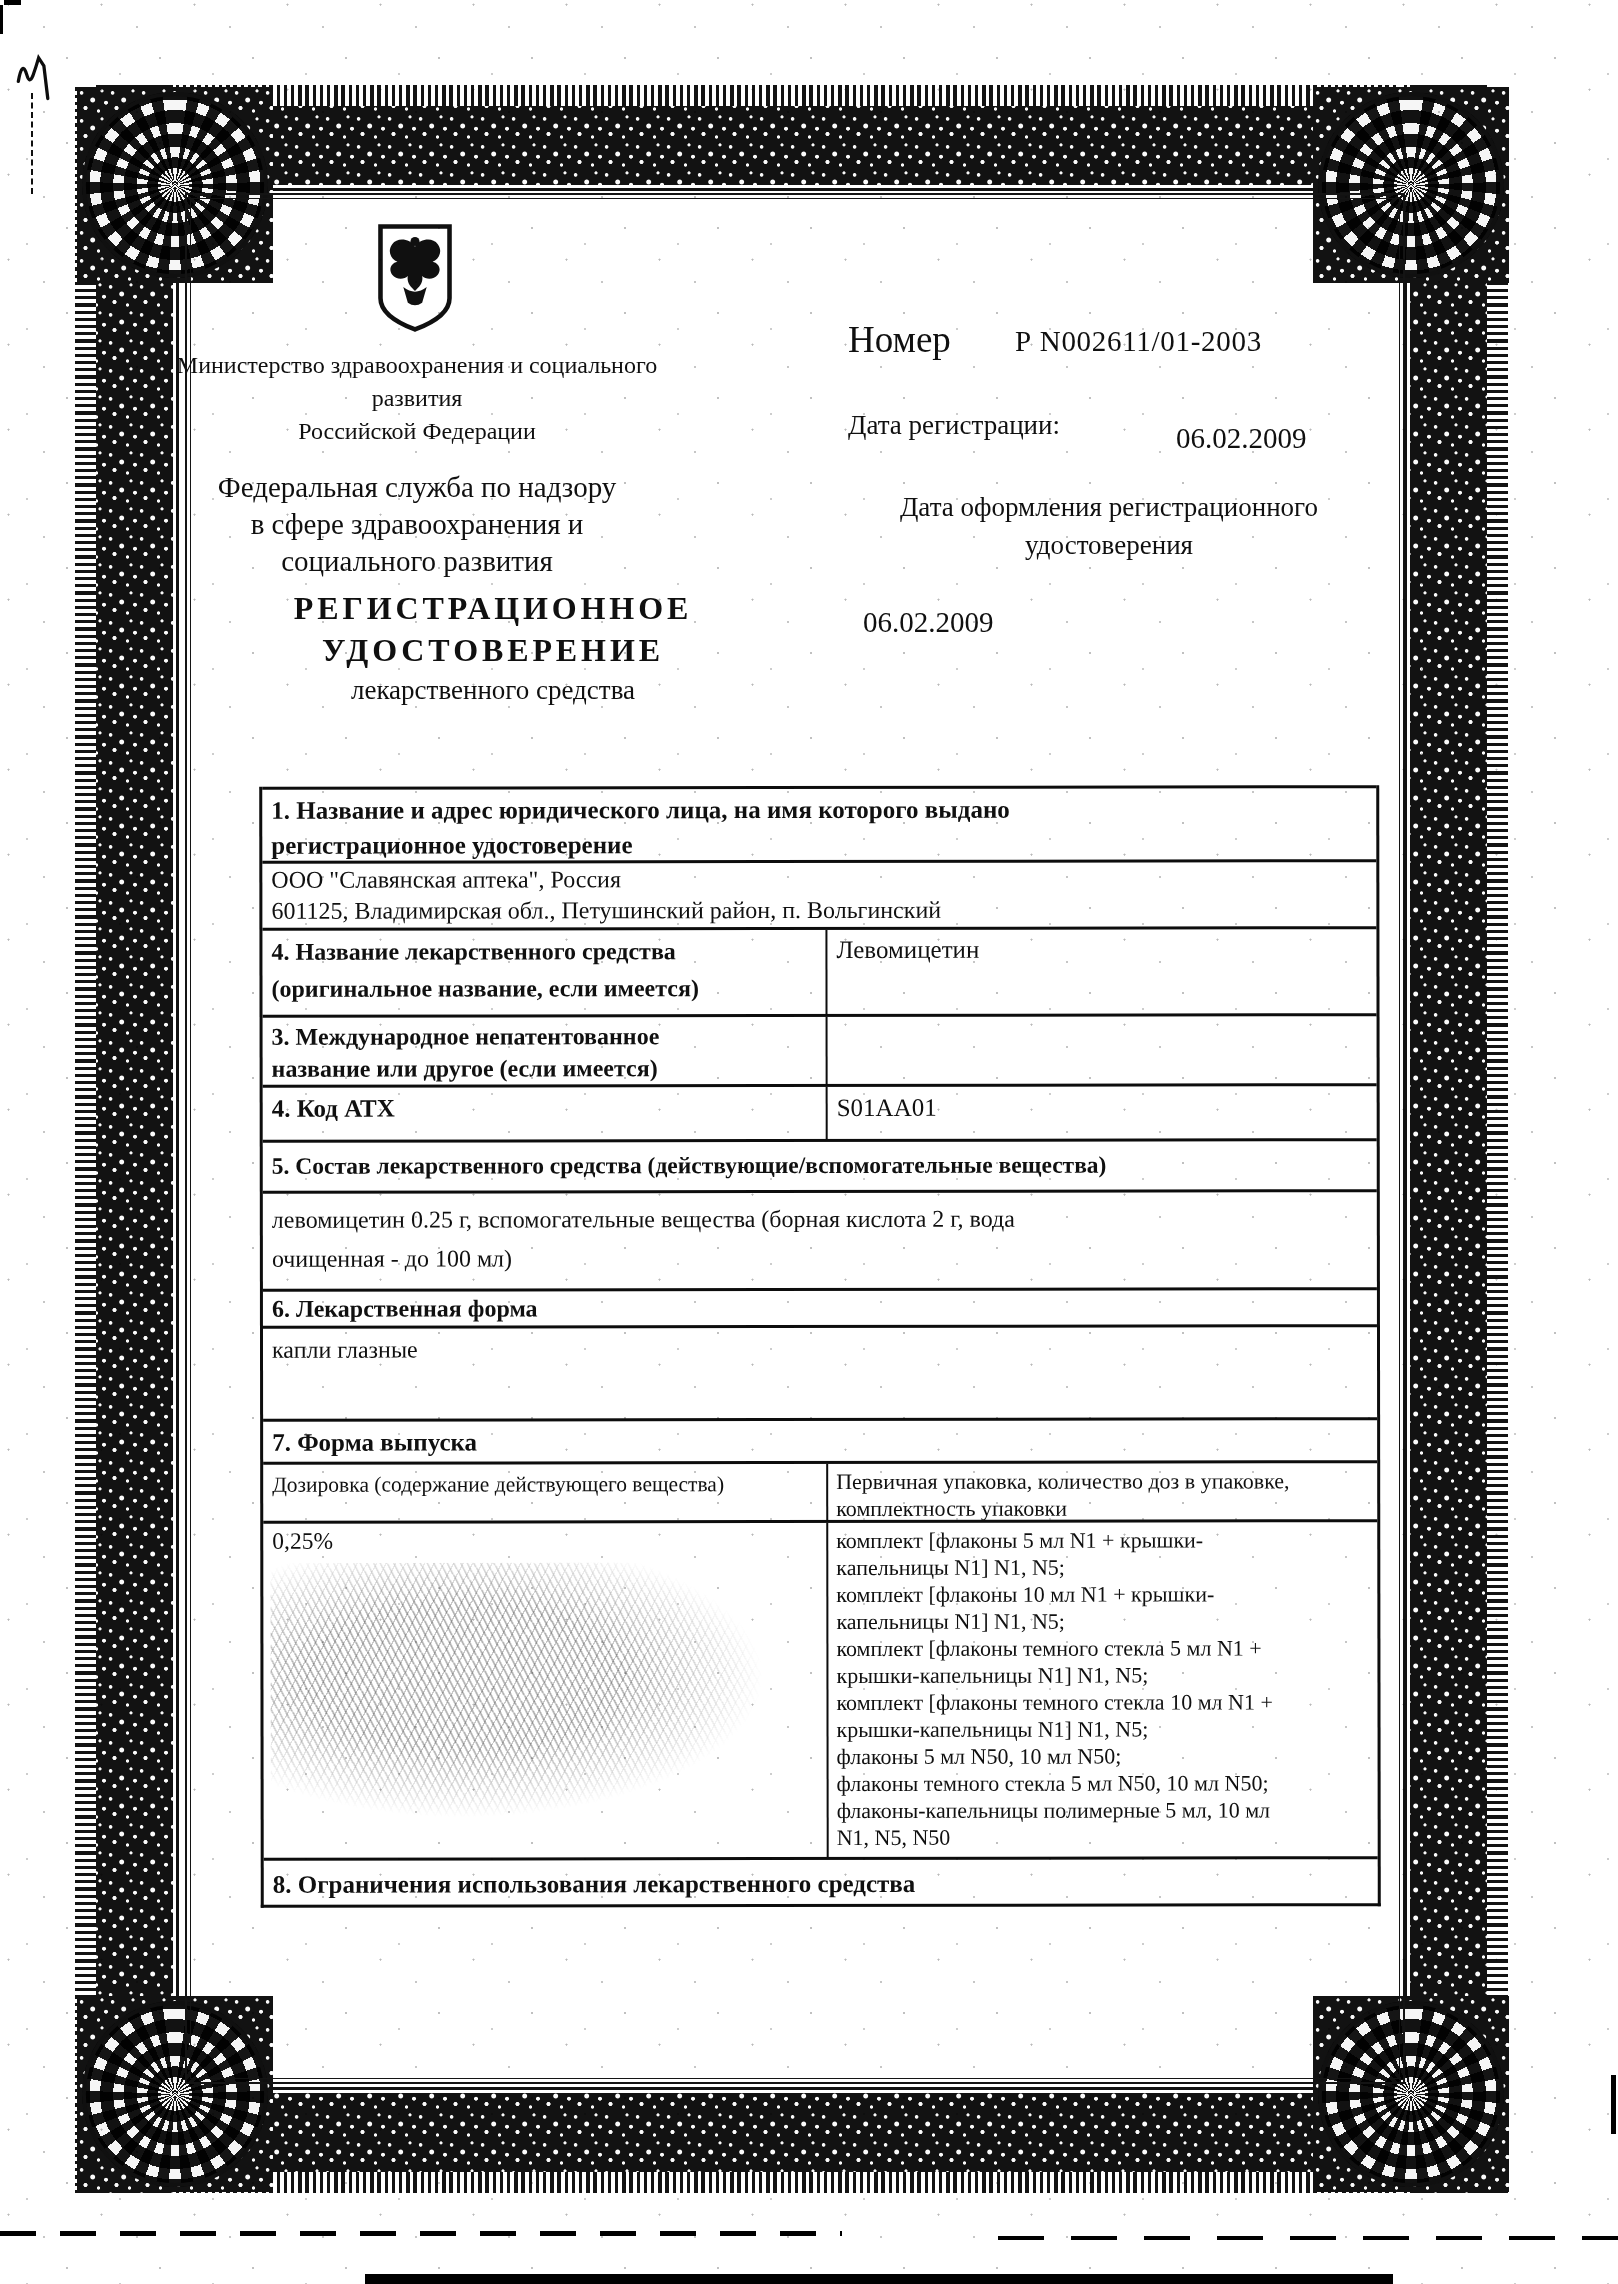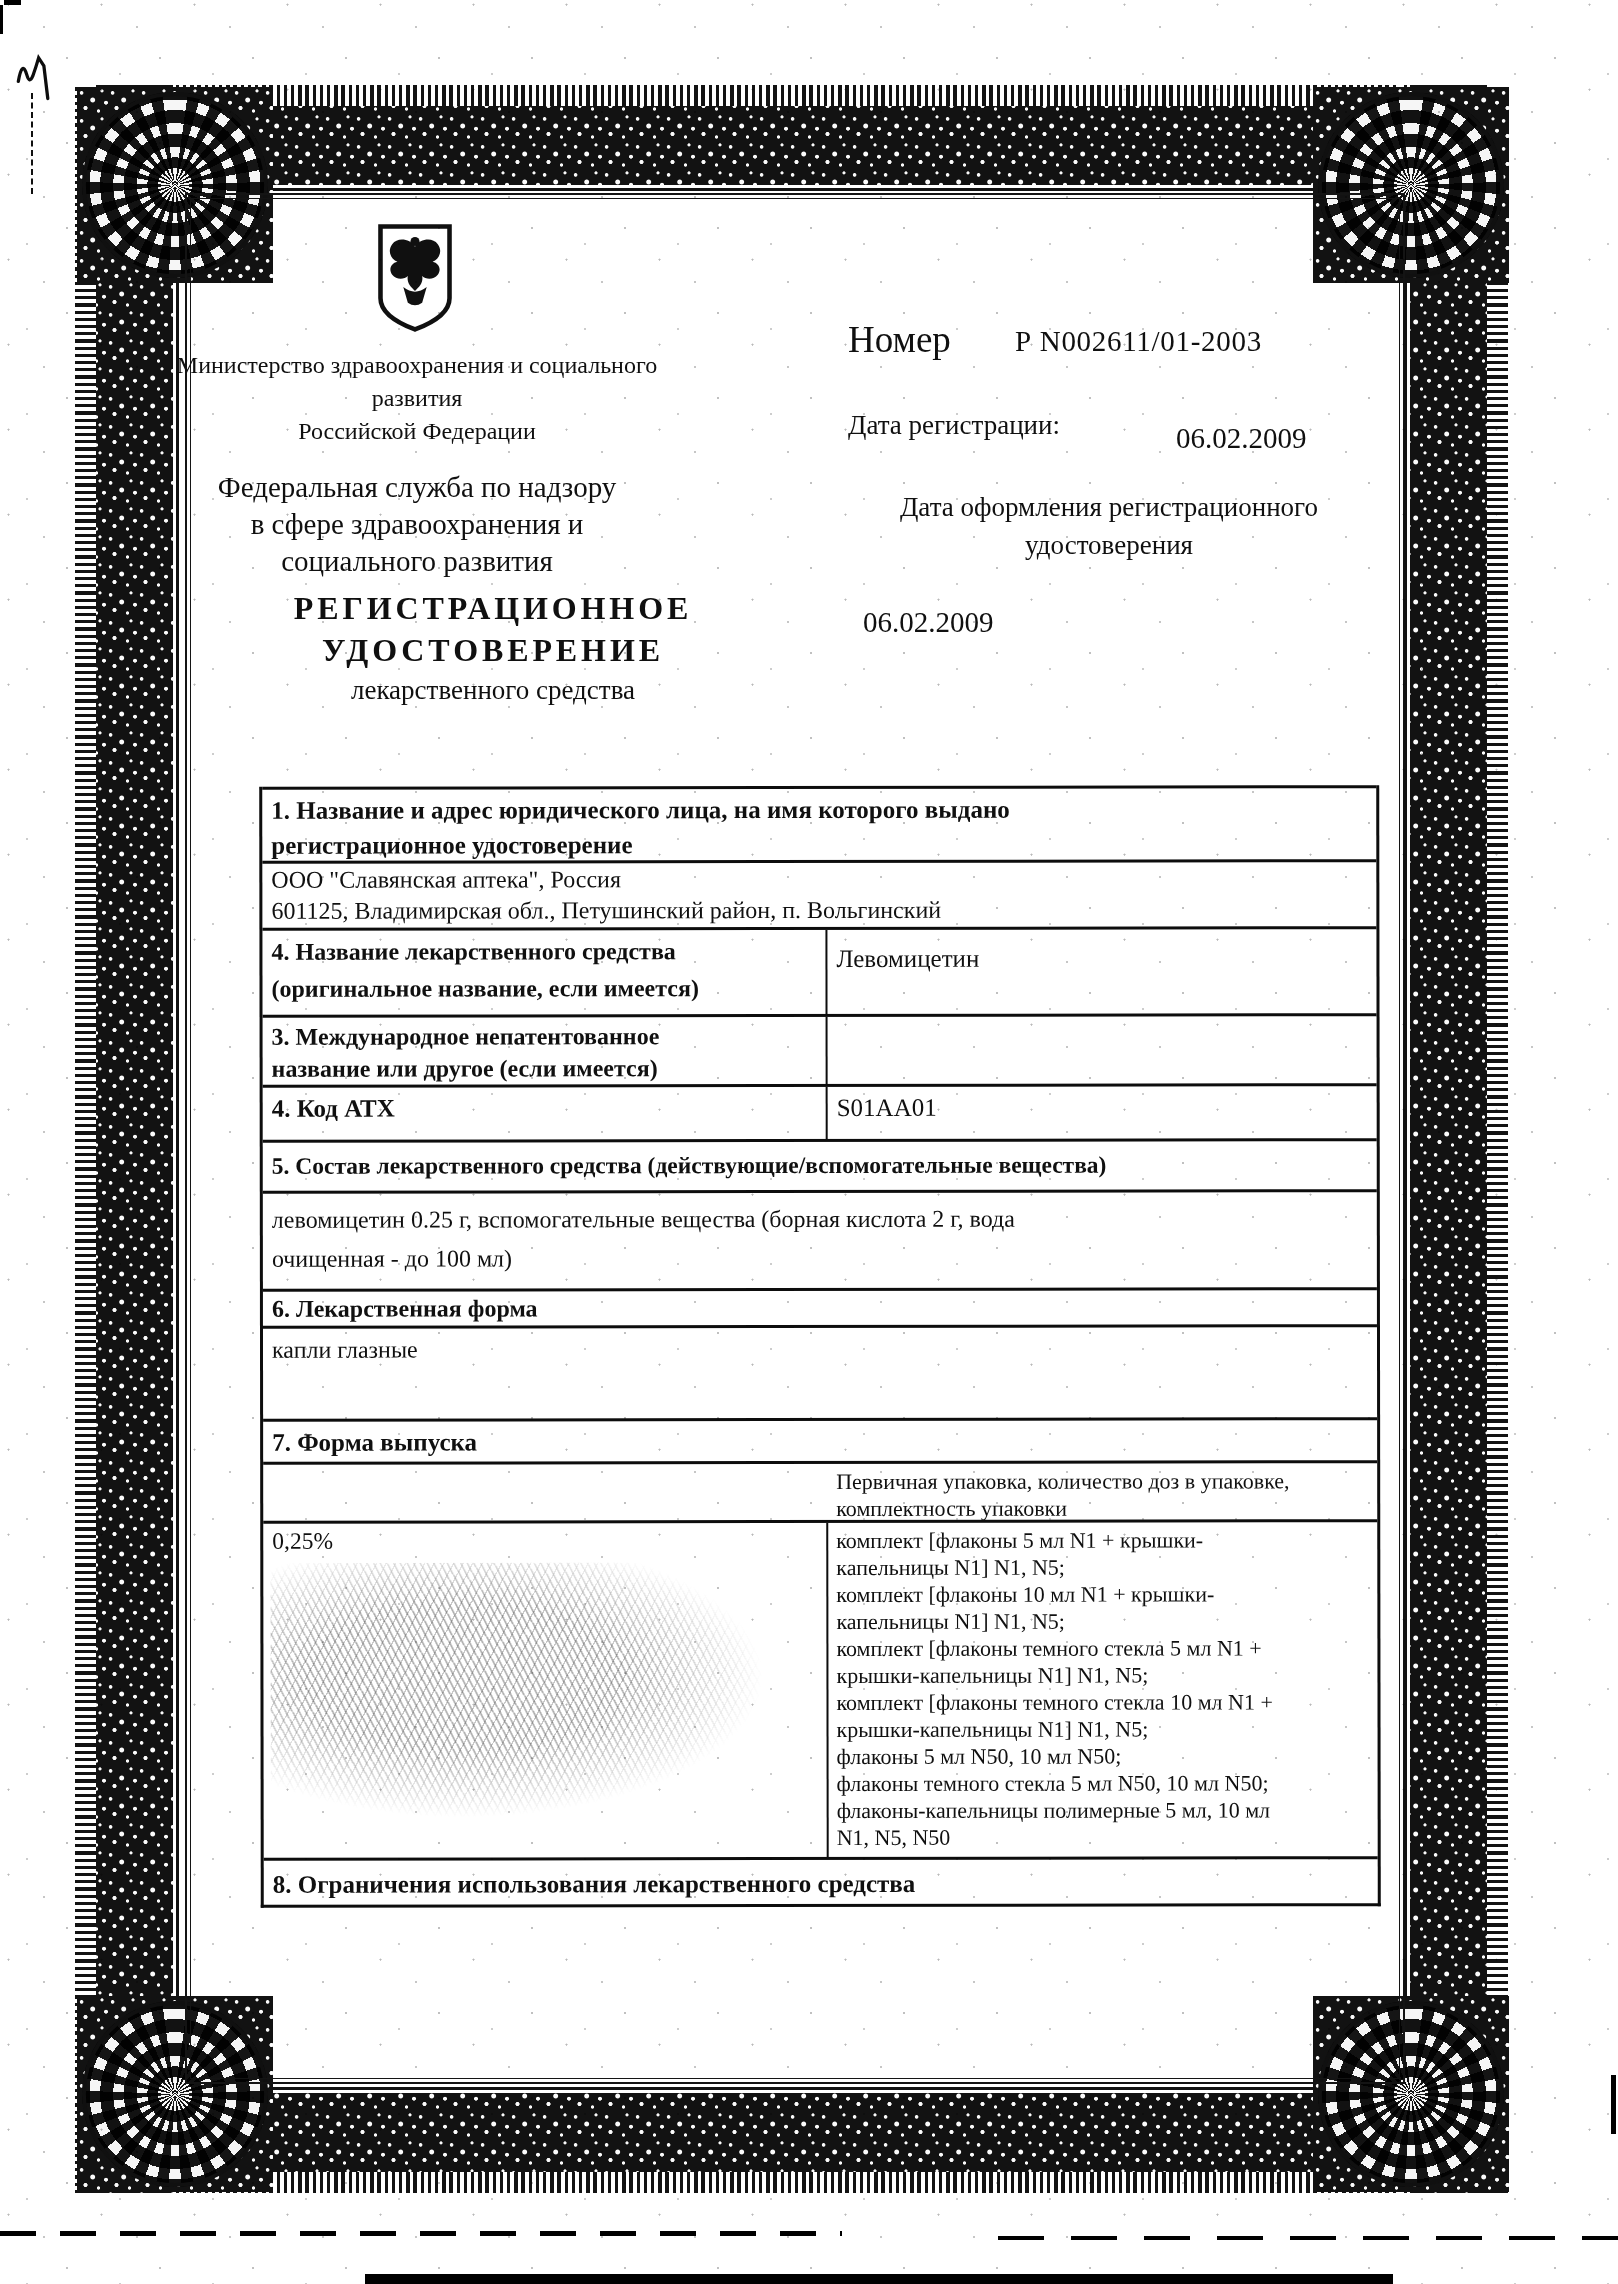--- a/index.html
+++ b/index.html
@@ -179,21 +179,21 @@
 регистрационное удостоверение</div>
   </div>
   <div class="trow" style="height:67px;">
     <div class="cell full ml fs37" style="line-height:31px;padding-top:1.3px;">ООО "Славянская аптека", Россия
 601125, Владимирская обл., Петушинский район, п. Вольгинский</div>
   </div>
 
   <div class="trow" style="height:87px;">
     <div class="cl b ml fs37 sp57">4. Название лекарственного средства
 (оригинальное название, если имеется)</div>
-    <div class="cr fs38" style="padding-top:12px;">Левомицетин</div>
+    <div class="cr fs38" style="padding-top:3px;">Левомицетин</div>
   </div>
 
   <div class="trow" style="height:70px;">
     <div class="cl b ml fs37 sp49">3. Международное непатентованное
 название или другое (если имеется)</div>
   </div>
 
   <div class="trow" style="height:55px;">
     <div class="cl b fs38 pt14">4. Код АТХ</div>
     <div class="cr fs38 pt14">S01AA01</div>
@@ -211,20 +211,21 @@
     <div class="cell full b fs37" style="line-height:30px;padding-top:2px;">6. Лекарственная форма</div>
   </div>
   <div class="trow" style="height:93px;">
     <div class="cell full fs37" style="padding-top:5.2px;">капли глазные</div>
   </div>
 
   <div class="trow" style="height:43px;">
     <div class="cell full b fs38" style="padding-top:5.2px;line-height:31px;">7. Форма выпуска</div>
   </div>
   <div class="trow" style="height:59px;">
+    <div class="cl fs33" style="padding-top:6.5px;">Дозировка (содержание действующего вещества)</div>
     <div class="cr ml fs34" style="padding-top:3.9px;">Первичная упаковка, количество доз в упаковке,
 комплектность упаковки</div>
   </div>
   <div class="trow" style="height:337px;">
     <div class="cl">
       <div class="fs36" style="line-height:29px;">0,25%</div>
       <div id="smudge"></div>
     </div>
     <div class="cr ml fs34" style="padding-top:3.9px;">комплект [флаконы 5 мл N1 + крышки-
 капельницы N1] N1, N5;

